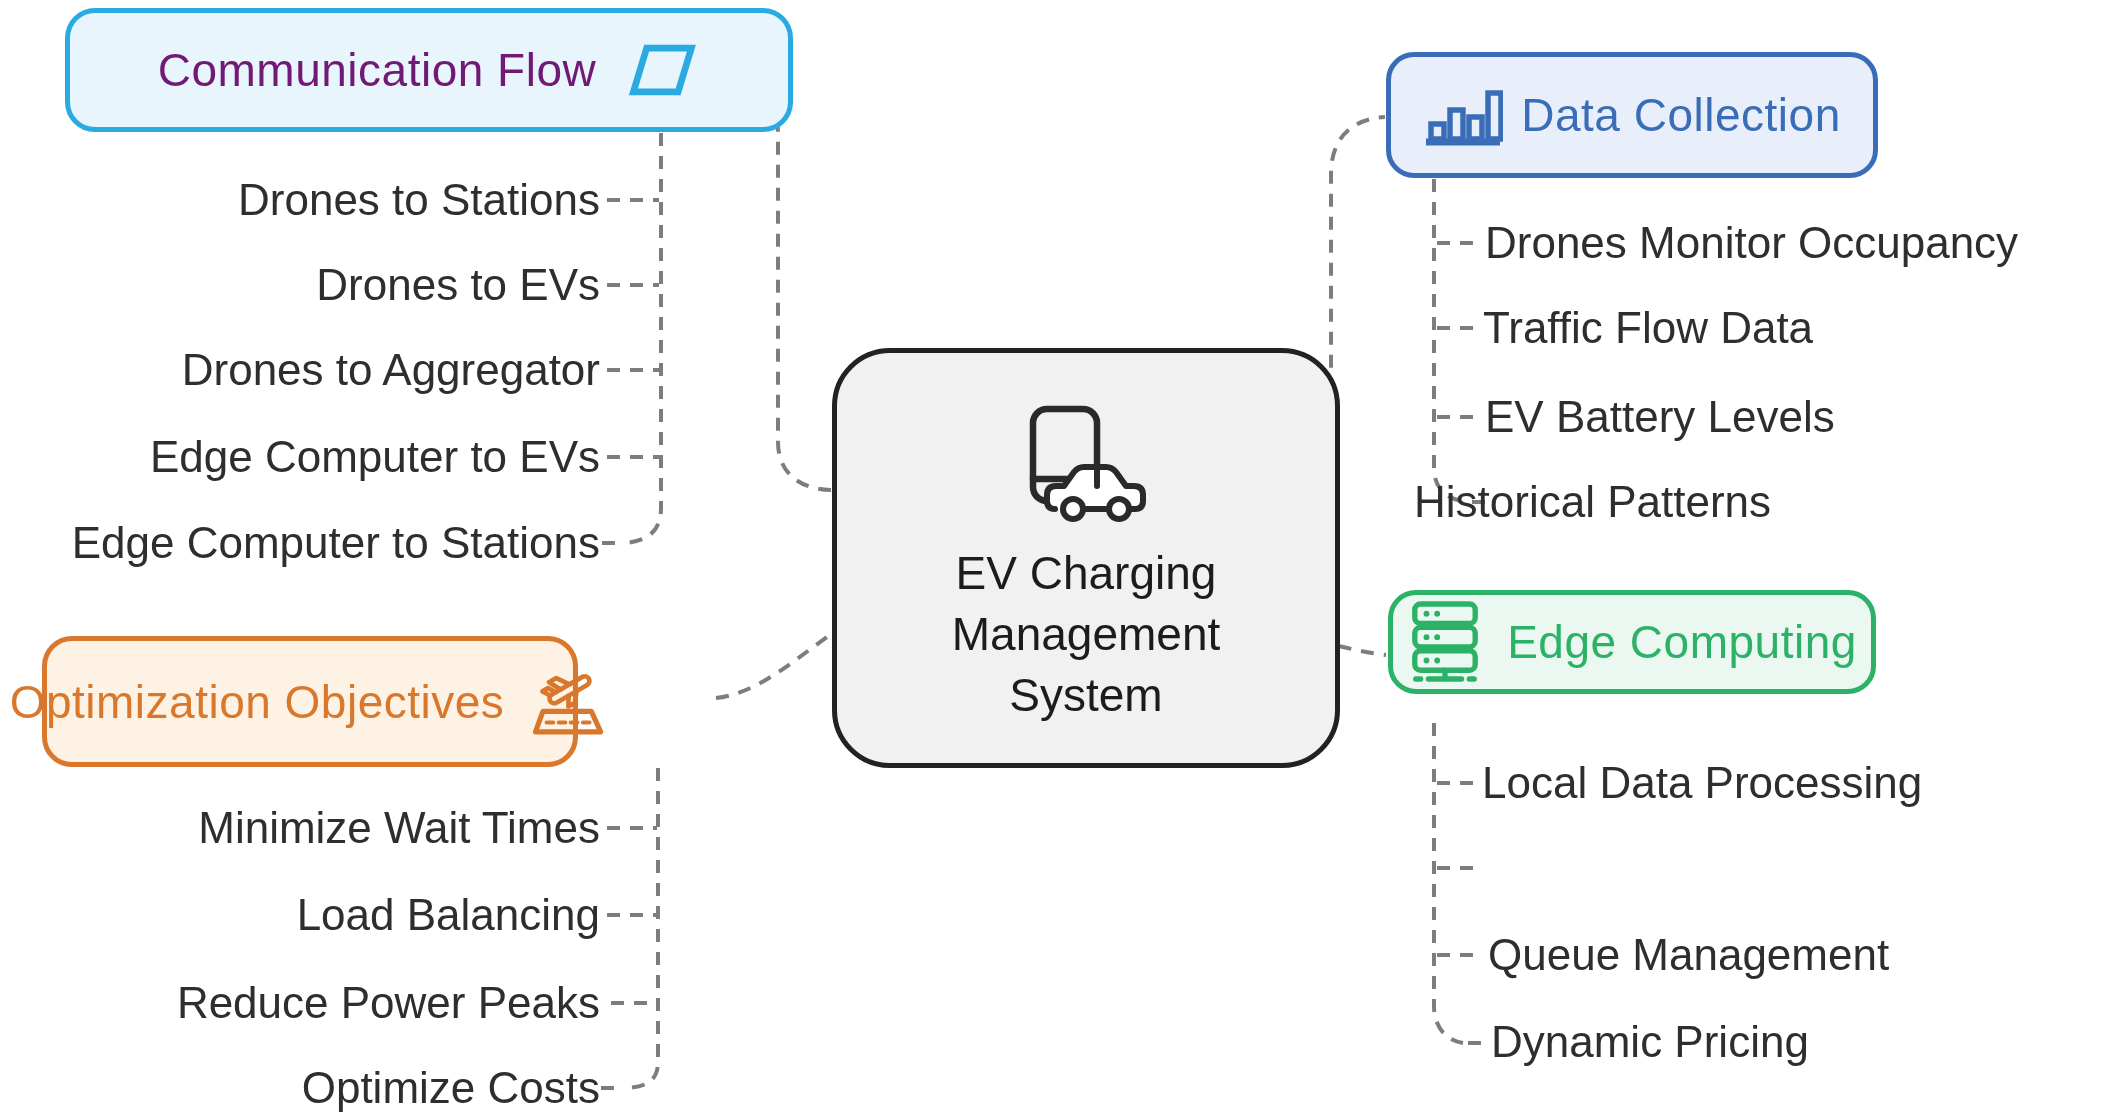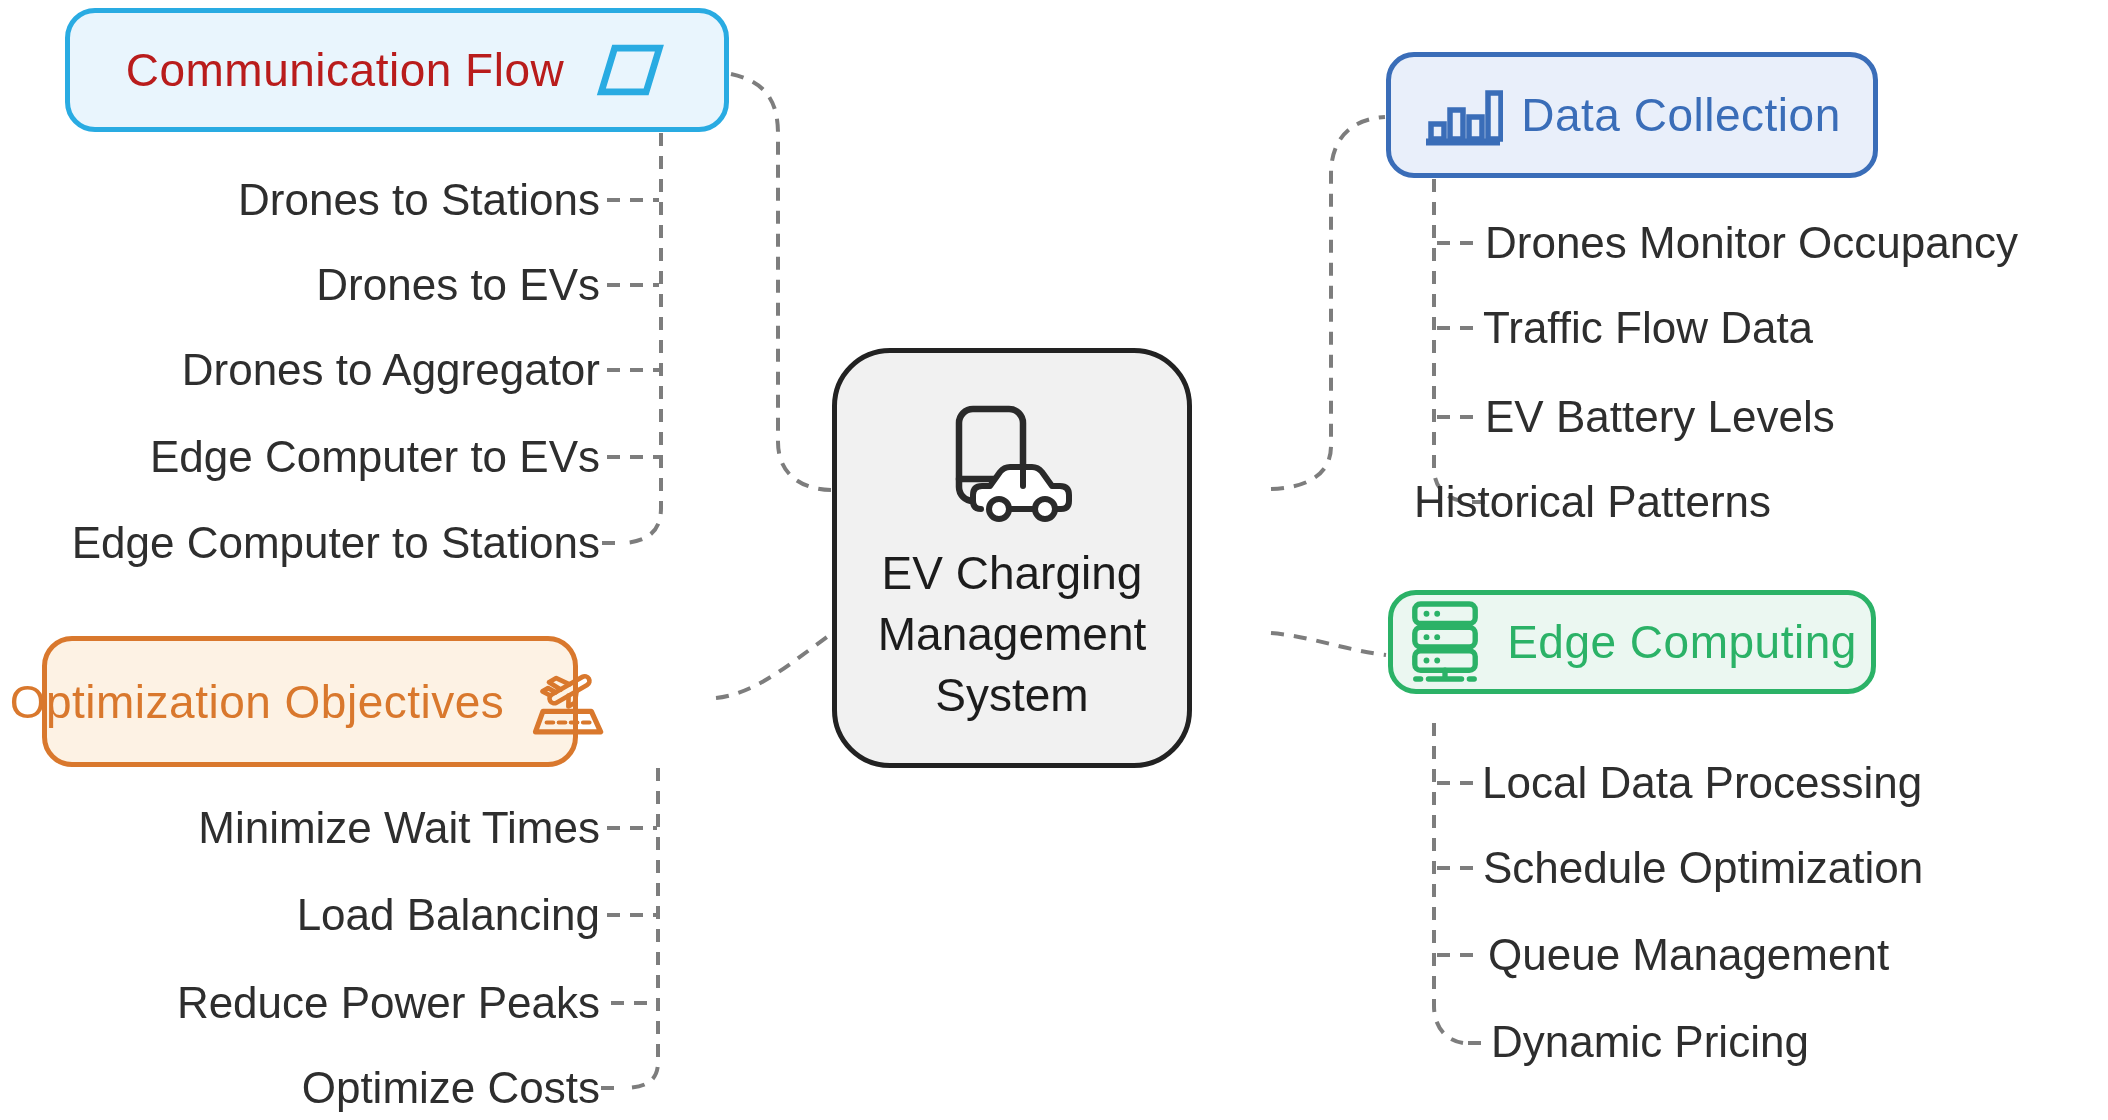--- a/index.html
+++ b/index.html
@@ -7,29 +7,29 @@
     position:relative;width:2108px;height:1120px;background:#ffffff;
     font-family:"Liberation Sans",sans-serif;overflow:hidden;
   }
   .connectors{position:absolute;left:0;top:0;width:2108px;height:1120px;}
   .dash{stroke:#7d7d7d;stroke-width:4;fill:none;stroke-dasharray:13 10;stroke-linecap:butt;}
   .node{
     position:absolute;display:flex;align-items:center;justify-content:center;
     gap:24px;border:5px solid;box-sizing:border-box;white-space:nowrap;
   }
   .node-label{font-size:46px;letter-spacing:.5px;}
-  .comm{left:65px;top:8px;width:664px;height:124px;border-color:#29abe2;background:#e9f5fd;border-radius:30px;color:#b91c1c;}
+  .comm{left:65px;top:8px;width:728px;height:124px;border-color:#29abe2;background:#e9f5fd;border-radius:30px;color:#701a75;}
   .opt{left:42px;top:636px;width:536px;height:131px;border-color:#d9782d;background:#fdf2e4;border-radius:30px;color:#d9782d;}
   .dc{left:1386px;top:52px;width:492px;height:126px;border-color:#3a6db8;background:#e9effa;border-radius:28px;color:#3a6db8;gap:18px;}
   .ec{left:1388px;top:590px;width:488px;height:104px;border-color:#2bb267;background:#ebf7f1;border-radius:28px;color:#2bb267;}
   .item{position:absolute;font-size:44px;color:#2e2e2e;white-space:nowrap;line-height:52px;}
   .item.left{left:0;width:600px;text-align:right;}
   .item.right{text-align:right;}
   .center-node{
-    position:absolute;left:832px;top:348px;width:360px;height:420px;
+    position:absolute;left:832px;top:348px;width:508px;height:420px;
     border:5px solid #222222;background:#f1f1f1;border-radius:58px;
     box-sizing:border-box;display:flex;flex-direction:column;align-items:center;
     padding-top:50px;
   }
   .center-text{margin-top:14px;text-align:center;font-size:46px;line-height:61px;color:#1c1c1c;}
   .icon{display:flex;align-items:center;justify-content:center;}
 </style>
 </head>
 <body>
 
@@ -144,21 +144,20 @@
             <circle cx="31" cy="38" r="3"></circle>
           <circle cx="20" cy="62" r="3"></circle>
             <circle cx="31" cy="62" r="3"></circle>
         </g>
       </svg>
     </span>
     <span class="node-label">Edge Computing</span>
   </div>
 
   <div class="item right" style="left:1482px;top:757px">Local Data Processing</div>
-  <div class="item right" style="left:1483px;top:842px">Schedule Optimization</div>
   <div class="item right" style="left:1491px;top:1016px">Dynamic Pricing</div>
   <div class="item right" style="left:1488px;top:929px">Queue Management</div>
 
   <div class="center-node">
     <span class="icon">
       <svg width="130" height="126" viewBox="0 0 130 126">
         <g stroke="#2a2a2a" fill="none" stroke-width="6.5" stroke-linecap="round" stroke-linejoin="round">
           <rect x="12" y="6" width="64" height="92" rx="14"></rect>
           <path d="M12 76 H54"></path>
         </g>

